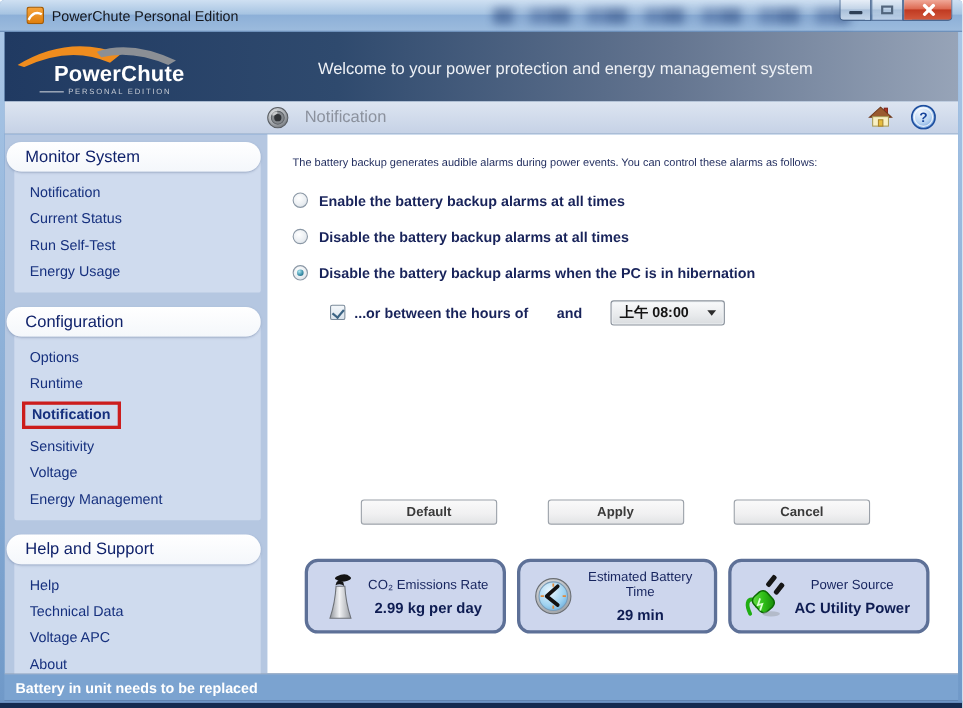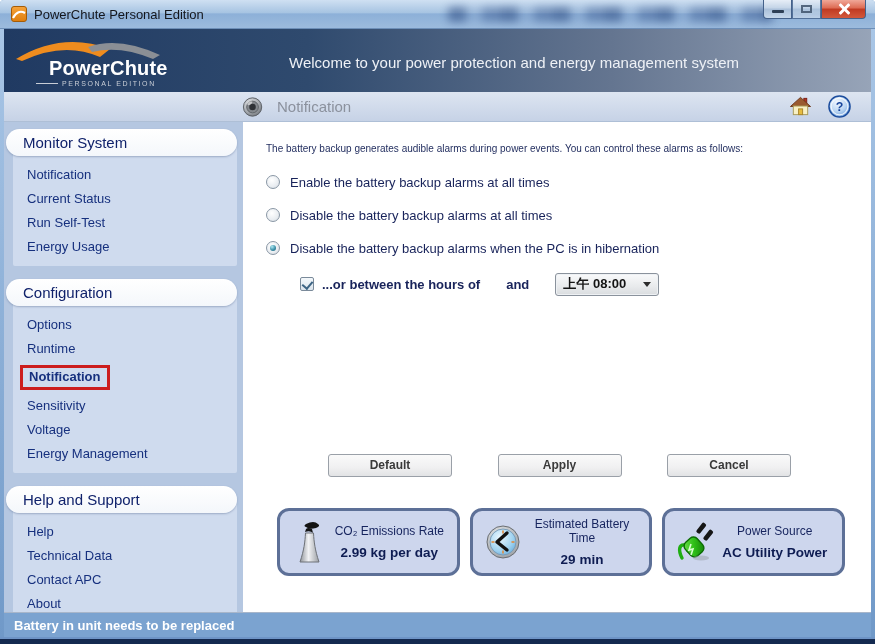--- a/index.html
+++ b/index.html
@@ -1,20 +1,20 @@
 <!DOCTYPE html>
 <html><head>
 <meta charset="utf-8">
 <style>
   * { box-sizing: border-box; margin: 0; padding: 0; }
   html,body { width:875px; height:644px; font-family:"Liberation Sans",sans-serif; }
   .window { width:875px; height:644px; position:relative; background:#7ba3d0; border-radius:4px 4px 0 0; overflow:hidden; }
 
   
-  .titlebar { height:29px; background:linear-gradient(180deg,#cfe0f2 0%,#a7c4e2 45%,#8db0d8 50%,#9cbbdd 100%); display:flex; align-items:center; padding-left:11px; position:relative; border-bottom:1px solid #6d8fb8; }
+  .titlebar { height:29px; background:linear-gradient(180deg,#cfe0f2 0%,#a7c4e2 45%,#8db0d8 50%,#9cbbdd 100%); display:flex; align-items:center; padding-left:24px; position:relative; border-bottom:1px solid #6d8fb8; }
   .titlebar-icon { width:16px; height:16px; margin-right:7px; flex:0 0 auto; }
   .titlebar-text { font-size:13px; color:#14161c; }
   .blur-strip { position:absolute; left:448px; top:7px; width:325px; height:15px; border-radius:3px; opacity:.8;
     background:repeating-linear-gradient(90deg, rgba(36,66,122,.65) 0 18px, rgba(110,140,185,.25) 18px 34px, rgba(52,82,138,.55) 34px 52px);
     filter:blur(4px); }
   .win-controls { position:absolute; right:9px; top:0; display:flex; }
   .win-btn { width:29px; height:19px; border:1px solid #44618a; border-top:none; background:linear-gradient(180deg,#e7eef7 0%,#c3d4e7 45%,#a9bfd9 50%,#c6d7ea 100%); position:relative; cursor:pointer; }
   .win-btn.minimize { border-radius:0 0 0 4px; }
   .win-btn.maximize { opacity:.8; }
   .win-btn.close { width:45px; background:linear-gradient(180deg,#f0a898 0%,#dd6a52 45%,#c03a22 50%,#d2583c 100%); border-radius:0 0 4px 0; }
@@ -52,21 +52,21 @@
   .pill { height:27px; line-height:27px; border-radius:14px; background:linear-gradient(180deg,#ffffff,#f4f7fb); box-shadow:0 1px 2px rgba(60,80,120,.35); padding-left:17px; font-size:15px; font-weight:normal; color:#10226b; position:relative; z-index:2; }
   .panel { background:#cfdbee; margin:-14px 0 0 7px; padding:21px 0 7px; border-radius:2px; position:relative; z-index:1; }
   .item { padding:4px 0 4px 14px; font-size:13px; color:#16307e; cursor:pointer; line-height:16px; }
   .item.active span.redbox { font-weight:bold; border:3px solid #cc1d1d; padding:1px 6px 2px; margin-left:-7px; display:inline-block; }
 
   .content { flex:1; background:#ffffff; padding:20px 20px 0 23px; overflow:hidden; }
   .desc { width:608px; font-size:10px; color:#1e2a5c; line-height:1.45; }
   .radio-row { display:flex; align-items:center; margin-top:18px; cursor:pointer; }
   .radio { width:14px; height:14px; border-radius:50%; border:1px solid #8a97a5; background:radial-gradient(circle at 40% 35%, #ffffff 0%, #e9edf1 60%, #cfd6dd 100%); flex:0 0 auto; position:relative; }
   .radio.checked::after { content:""; position:absolute; left:3px; top:3px; width:6px; height:6px; border-radius:50%; background:radial-gradient(circle at 35% 30%, #aee8f2 0%, #3f92ab 55%, #17576e 100%); }
-  .radio-label { margin-left:10px; font-size:13px; font-weight:normal; color:#18235a; }
+  .radio-label { margin-left:10px; font-size:13px; font-weight:bold; color:#18235a; }
 
   .hours-row { display:flex; align-items:center; margin:17px 0 0 34px; }
   .checkbox { width:14px; height:14px; border:1px solid #7a8a9a; border-radius:2px; background:linear-gradient(180deg,#f4f8fb,#dbe4ec); position:relative; cursor:pointer; flex:0 0 auto; }
   .checkbox.checked::after { content:""; position:absolute; left:3px; top:1px; width:5px; height:8px; border:solid #3c6484; border-width:0 2px 2px 0; transform:rotate(40deg); }
   .hours-label { margin-left:8px; font-size:13px; font-weight:bold; color:#18235a; }
   .select { margin-left:30px; width:104px; height:23px; border:1px solid #8a929c; border-radius:3px; background:linear-gradient(180deg,#f9fafb 0%,#e8eaec 60%,#d9dcdf 100%); box-shadow:0 0 0 1px #eef1f4 inset; display:flex; align-items:center; padding:0 7px; cursor:pointer; }
   .select .val { font-size:13px; font-weight:bold; color:#141414; flex:1; white-space:nowrap; }
   .select .arrow { width:0; height:0; border-left:4px solid transparent; border-right:4px solid transparent; border-top:5px solid #2c2c2c; }
   .and-label { margin-left:26px; font-size:13px; font-weight:bold; color:#18235a; }
   .hours-row .select.second { margin-left:26px; }
@@ -196,21 +196,21 @@
               <div class="item"><span>Voltage</span></div>
               <div class="item"><span>Energy Management</span></div>
             </div>
           </div>
 
           <div class="side-section">
             <div class="pill">Help and Support</div>
             <div class="panel">
               <div class="item"><span>Help</span></div>
               <div class="item"><span>Technical Data</span></div>
-              <div class="item"><span>Contact APC</span></div>
+              <div class="item"><span>Voltage APC</span></div>
               <div class="item"><span>About</span></div>
             </div>
           </div>
 
         </aside>
 
         <main class="content">
           <p class="desc">The battery backup generates audible alarms during power events. You can control these alarms as follows:</p>
 
           <div class="radio-row">

